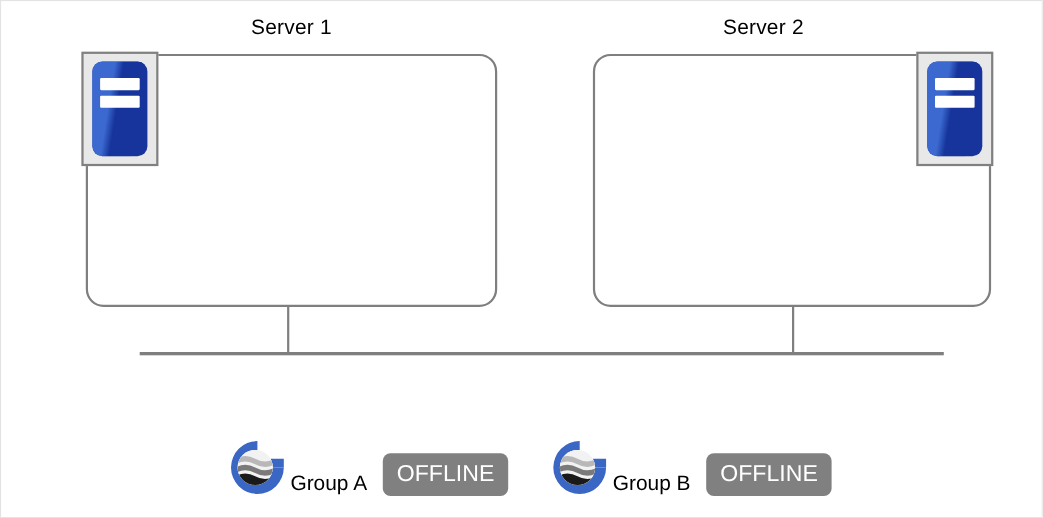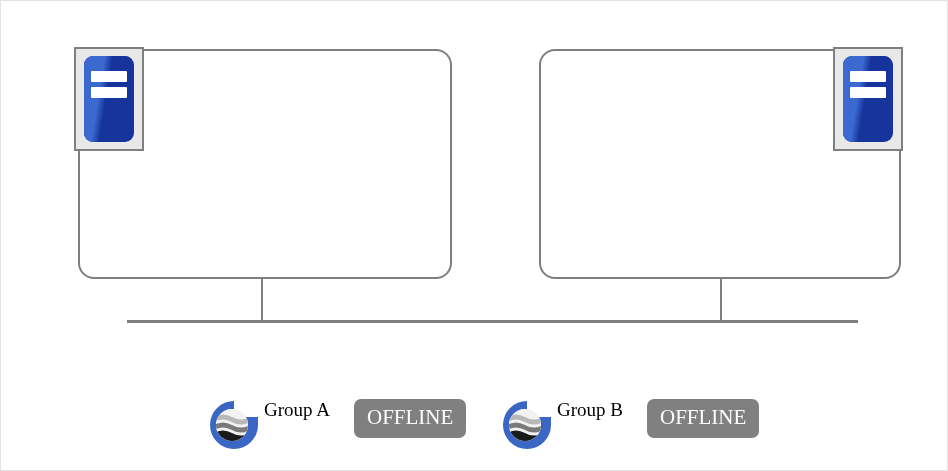--- a/index.html
+++ b/index.html
@@ -86,63 +86,64 @@
   .bus-line {
     position: absolute;
     height: 3px;
     background: #7f7f7f;
   }
 
   
   .group-row {
     position: absolute;
     display: flex;
-    align-items: flex-start;
-    font-family: Liberation Serif, serif;
+    align-items: flex-end;
   }
   .group-logo {
     width: 52px;
     height: 52px;
     flex: 0 0 52px;
     display: block;
   }
   .group-label {
     font-size: 19px;
     color: #000000;
     margin-left: 4px;
     white-space: nowrap;
   }
   .status-badge {
-    margin-left: 24px;
+    margin-left: 14px;
     background: #808080;
     color: #ffffff;
     font-size: 21px;
     line-height: 1;
     padding: 8px 13px 10px 13px;
     border-radius: 7px;
     white-space: nowrap;
   }
 </style>
 </head>
 <body>
 
 <div id="canvas">
 
+  <div class="server-title" style="left:178px; top:14px; width:172px;">Server 1</div>
 
   <div class="server-box" style="left:77px; top:48px; width:374px; height:230px;"></div>
 
   <div class="server-icon" style="left:73px; top:46px;">
     <div class="chip">
       <div class="bar b1"></div>
       <div class="bar b2"></div>
     </div>
   </div>
 
   <div class="vline" style="left:260px; top:278px; height:42px;"></div>
 
+  <div class="server-title" style="left:607px; top:14px; width:172px;">Server 2</div>
 
   <div class="server-box" style="left:538px; top:48px; width:362px; height:230px;"></div>
 
   <div class="server-icon" style="left:832px; top:46px;">
     <div class="chip">
       <div class="bar b1"></div>
       <div class="bar b2"></div>
     </div>
   </div>
 

